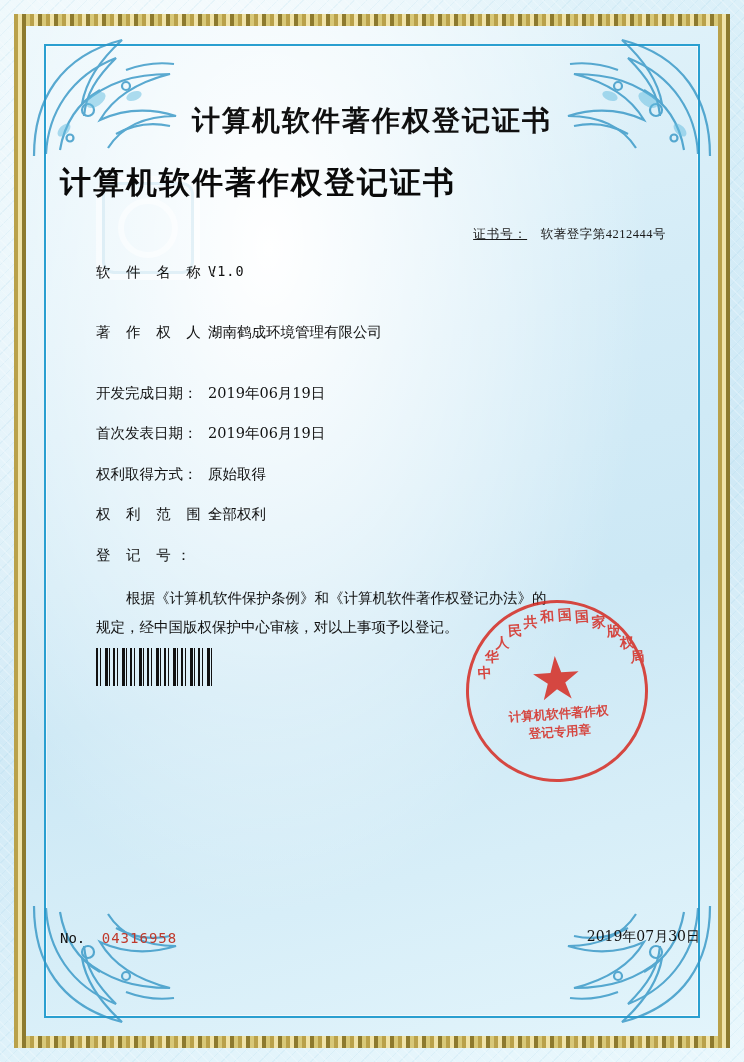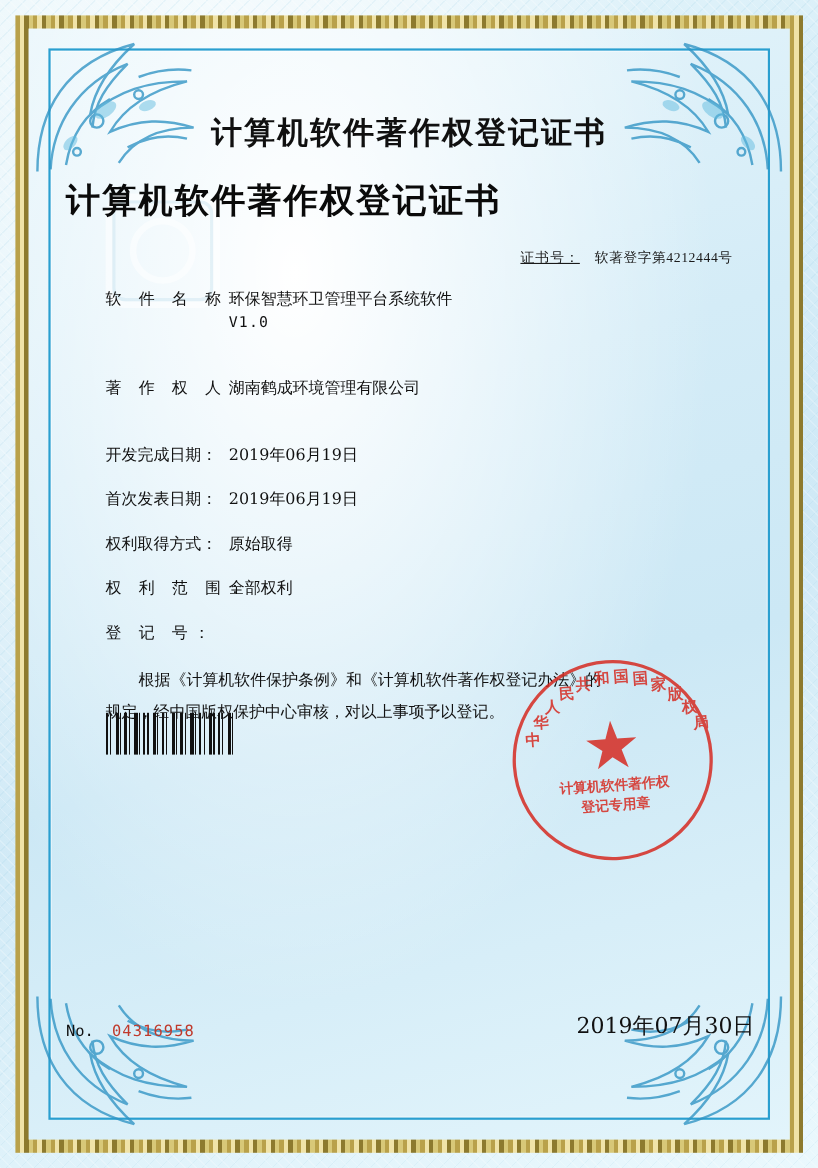--- a/index.html
+++ b/index.html
@@ -224,23 +224,23 @@
     left: 60px;
     bottom: 116px;
     font-size: 14px;
     color: #111;
     font-family: "DejaVu Sans Mono", "Liberation Mono", monospace;
   }
   .footer-no .num { color: #c0392b; margin-left: 8px; letter-spacing: 1px; }
 
   .footer-date {
     position: absolute;
-    right: 58px;
+    right: 44px;
     bottom: 116px;
-    font-size: 20px;
+    font-size: 14px;
     color: #111;
     font-family: "DejaVu Serif", "Liberation Serif", serif;
   }
 
   .watermark {
     position: absolute;
     left: 96px;
     top: 176px;
     width: 92px;
     height: 92px;
@@ -343,21 +343,20 @@
     <div class="cert-no">
       <span class="label">证书号：</span>
       <span class="value">软著登字第4212444号</span>
     </div>
 
     <div class="fields">
 
       <div class="field-row">
         <div class="field-label spaced">软 件 名 称：</div>
         <div class="field-value">
-          <span>环保智慧环卫管理平台系统软件</span>
           <span class="line2">V1.0</span>
         </div>
       </div>
 
       <div class="gap-big"></div>
 
       <div class="field-row">
         <div class="field-label spaced">著 作 权 人：</div>
         <div class="field-value">湖南鹤成环境管理有限公司</div>
       </div>

